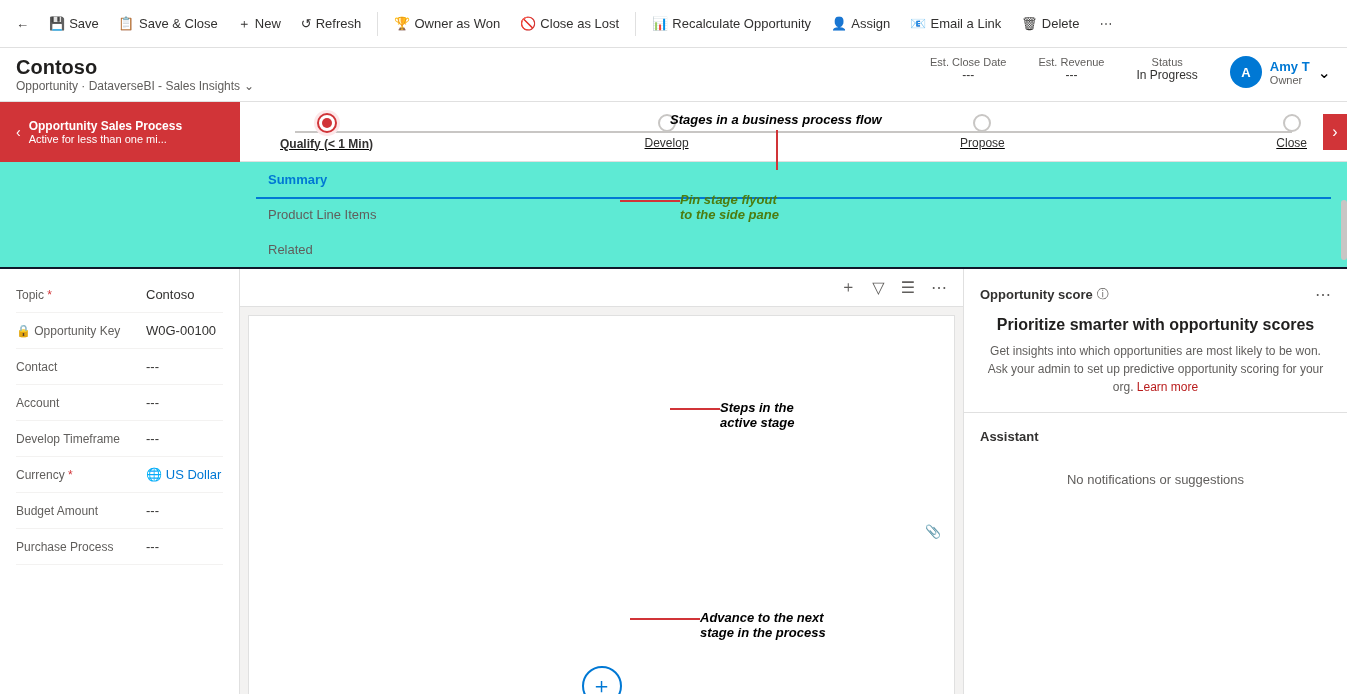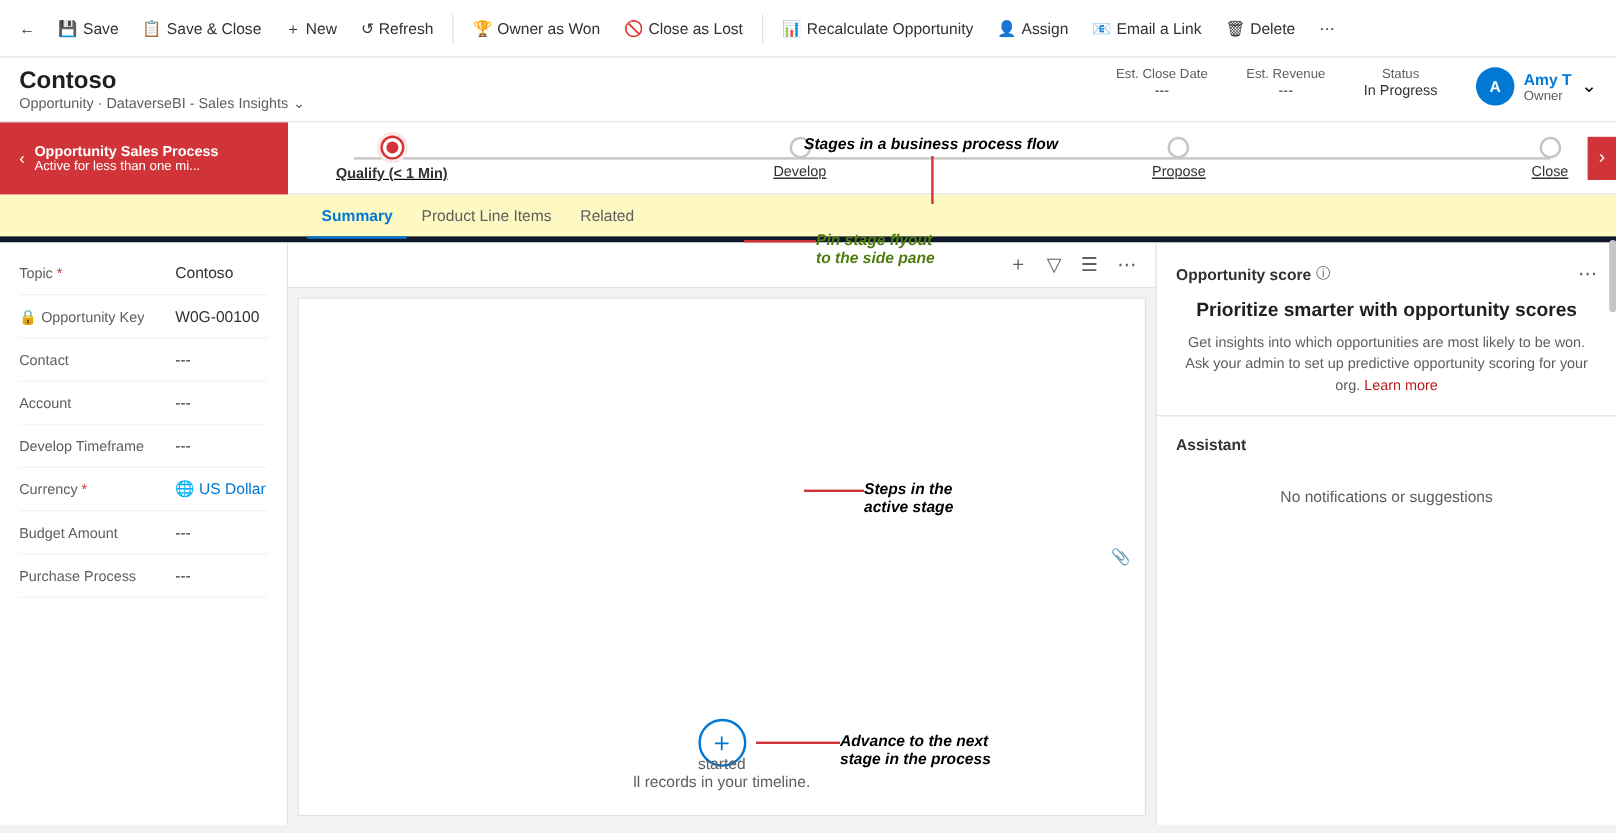--- a/index.html
+++ b/index.html
@@ -263,21 +263,21 @@
       </div>
       <div class="stage-item">
         <div class="stage-circle"></div>
         <div class="stage-label">Close</div>
       </div>
     </div>
     <button class="process-nav-btn right" style="right:0;">›</button>
   </div>
 </div>
 
-<div style="display:flex;background:#fef9c3;border-bottom:5px solid #0f172a;padding:0 16px 0 256px;">
+<div style="display:flex;background:#5eead4;border-bottom:2px solid #0f172a;padding:0 16px 0 256px;flex-direction:column;">
   <div class="tab active">Summary</div>
   <div class="tab">Product Line Items</div>
   <div class="tab">Related</div>
 </div>
 
 <div class="content-area">
 
   <div class="left-panel">
     <div class="form-area">
       <div class="form-row">

